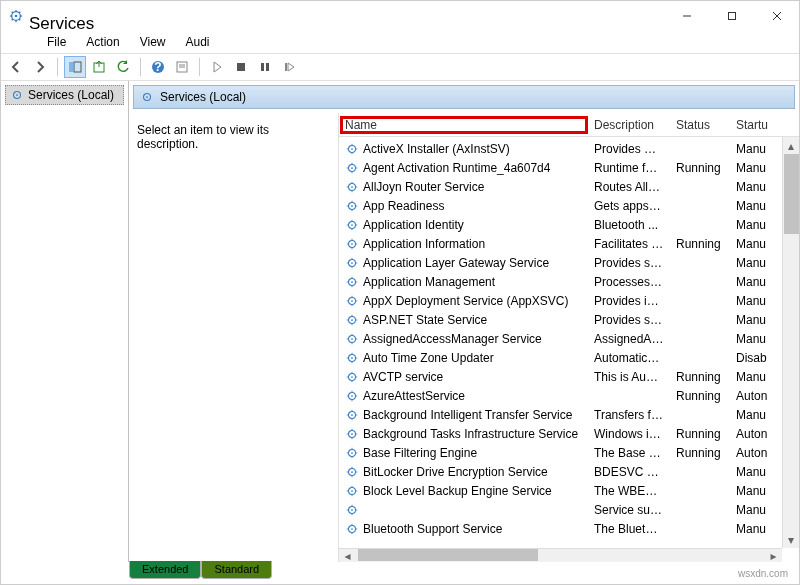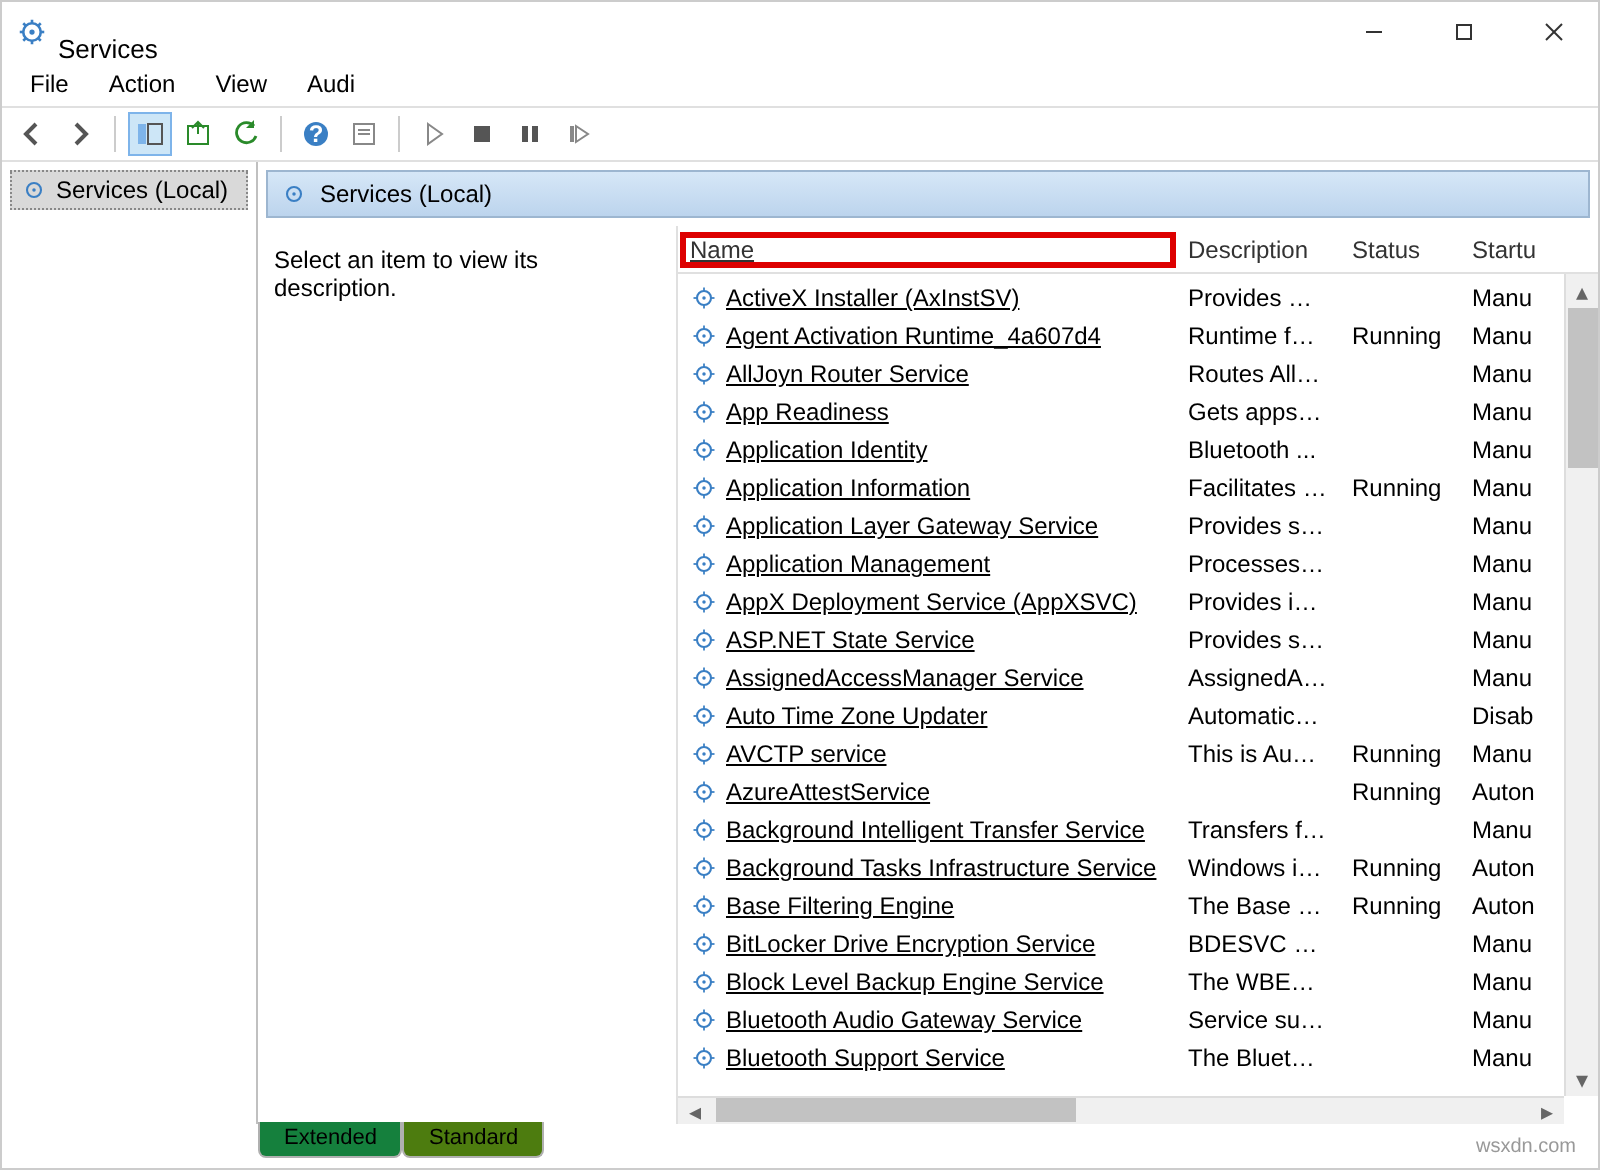--- a/index.html
+++ b/index.html
@@ -2,41 +2,41 @@
 <html><head>
 <meta charset="utf-8">
 <style>
   * { box-sizing: border-box; margin: 0; padding: 0; font-family: 'Segoe UI', Tahoma, sans-serif; font-size: 12px; }
   body { background: #fff; width: 800px; height: 585px; overflow: hidden; position: relative; }
   .window { display: flex; flex-direction: column; height: 100%; border: 1px solid #ccc; }
   .titlebar { display: flex; align-items: center; justify-content: space-between; height: 30px; padding: 0 0 0 8px; }
   .title-left { display: flex; align-items: center; gap: 6px; }
   .gear-icon { width: 14px; height: 14px; display: inline-block; }
   .gear-icon svg { width: 14px; height: 14px; }
-  .titletext { font-size: 13px; margin-top: 16px; }
+  .titletext { font-size: 17px; margin-top: 16px; }
   .win-controls { display: flex; }
   .win-btn { width: 45px; height: 30px; display:flex; align-items:center; justify-content:center; color:#555; }
-  .menubar { display: flex; gap: 4px; padding: 2px 6px; }
+  .menubar { display: flex; gap: 4px; padding: 2px 6px; margin-left: 32px; }
   .menu-item { padding: 2px 8px; cursor: default; }
   .toolbar { display:flex; align-items:center; gap:2px; border-top:1px solid #e0e0e0; border-bottom:1px solid #e0e0e0; padding:3px 4px; height:28px;}
   .tb-btn { width:22px; height:22px; display:flex; align-items:center; justify-content:center; border:1px solid transparent; }
   .tb-btn.sel { background:#cde6f7; border:1px solid #7eb4ea; }
   .tb-btn svg { width:14px; height:14px; }
   .tb-sep { width:1px; height:18px; background:#ccc; margin:0 4px; }
   .main { display:flex; flex:1; min-height:0; }
   .left-pane { width:128px; border-right:1px solid #c0c0c0; padding:4px; }
   .tree-item { display:flex; align-items:center; gap:4px; padding:2px 4px; background:#d9d9d9; border:1px dotted #888;}
   .right-pane { flex:1; display:flex; flex-direction:column; min-width:0; }
   .right-header { background: linear-gradient(#d6e7f7,#bcd4ed); border:1px solid #9db6d0; margin:4px; padding:4px 6px; display:flex; align-items:center; gap:6px;}
   .right-body { flex:1; display:flex; min-height:0; }
   .detail-pane { width:210px; padding:10px 8px; border-right:1px solid #e0e0e0;}
   .list-pane { flex:1; display:flex; flex-direction:column; min-width:0; position:relative; }
   .col-headers { display:flex; font-size:12px; color:#333; height:24px; align-items:center; border-bottom:1px solid #e0e0e0; position:relative; }
   .col { padding: 0 6px; overflow:hidden; white-space:nowrap; text-overflow:ellipsis; }
-  .col-name { width:249px;text-decoration:underline; }
+  .col-name { width:249px; }
   .col-desc { width:82px; }
   .col-status { width:60px; }
   .col-start { flex:1; }
   .highlight-box { position:absolute; top:3px; left:1px; width:248px; height:18px; border:3px solid #d00; pointer-events:none; }
   .sort-ind { position:absolute; left:115px; top:-4px; font-size:8px; color:#555;}
   .rows { flex:1; overflow: hidden; }
   .row { display:flex; height:19px; align-items:flex-end; }
   .row .col-name { display:flex; align-items:center; gap:4px; }
   .row .col-name .gear-icon { width:14px; height:14px; flex-shrink:0; }
   .scroll-v { position:absolute; right:0; top:24px; bottom:14px; width:17px; background:#f0f0f0; border-left:1px solid #ddd; display:flex; flex-direction:column; align-items:center;}
@@ -552,21 +552,20 @@
                   <span class="gear-icon"><svg viewBox="0 0 16 16">
                       <circle cx="8" cy="8" r="4" fill="none" stroke="#3a7fc4" stroke-width="1.2"></circle>
                       <circle cx="8" cy="8" r="1" fill="#3a7fc4"></circle>
                       <g stroke="#3a7fc4">
                         <line x1="8" y1="2" x2="8" y2="4"></line>
                         <line x1="8" y1="12" x2="8" y2="14"></line>
                         <line x1="2" y1="8" x2="4" y2="8"></line>
                         <line x1="12" y1="8" x2="14" y2="8"></line>
                       </g>
                     </svg></span>
-                  <span>Bluetooth Audio Gateway Service</span>
                 </div>
                 <div class="col col-desc">Service sup...</div>
                 <div class="col col-status"></div>
                 <div class="col col-start">Manu</div>
               </div>
               <div class="row">
                 <div class="col col-name">
                   <span class="gear-icon"><svg viewBox="0 0 16 16">
                       <circle cx="8" cy="8" r="4" fill="none" stroke="#3a7fc4" stroke-width="1.2"></circle>
                       <circle cx="8" cy="8" r="1" fill="#3a7fc4"></circle>

